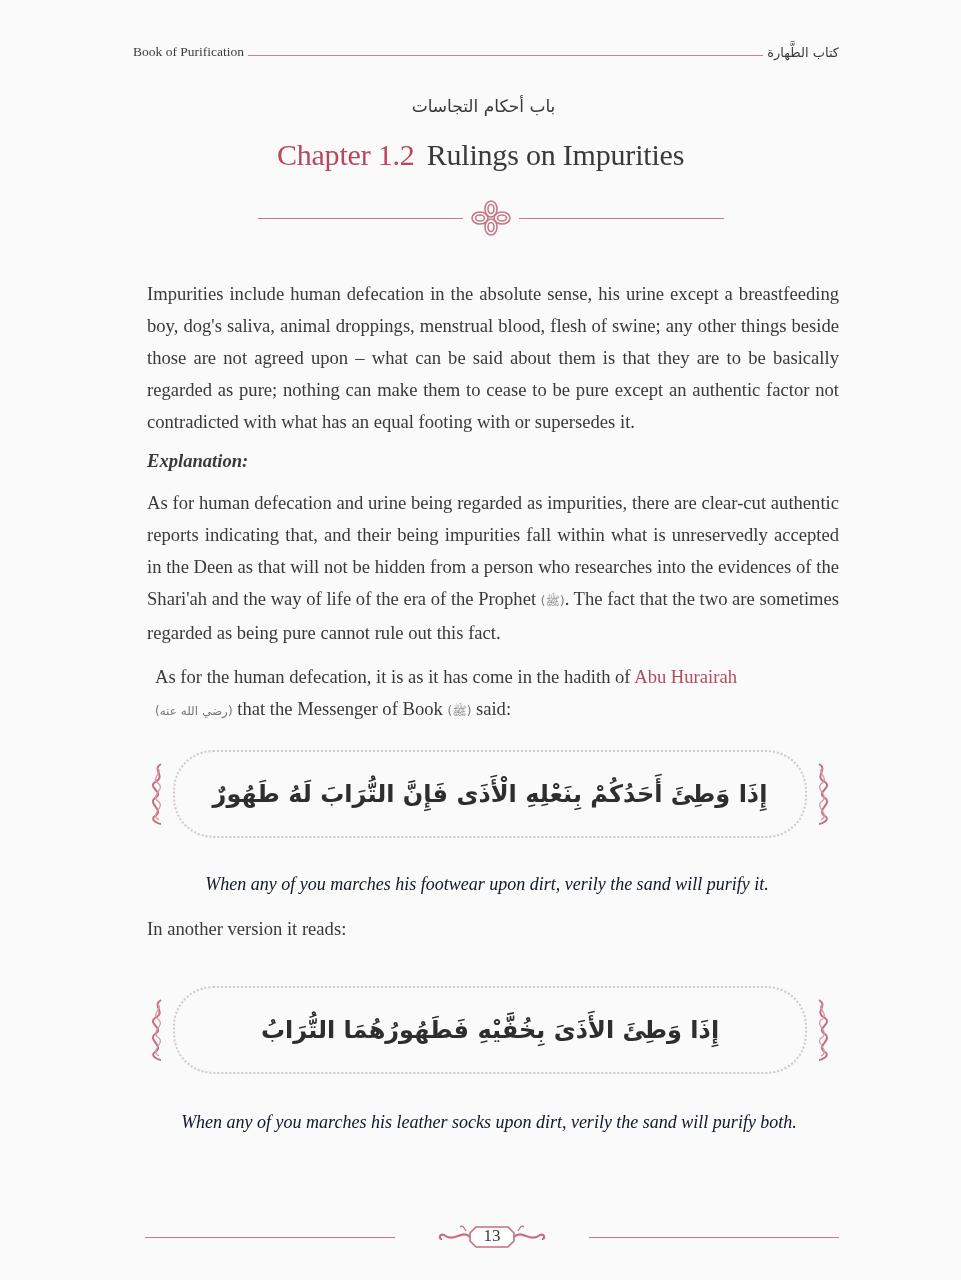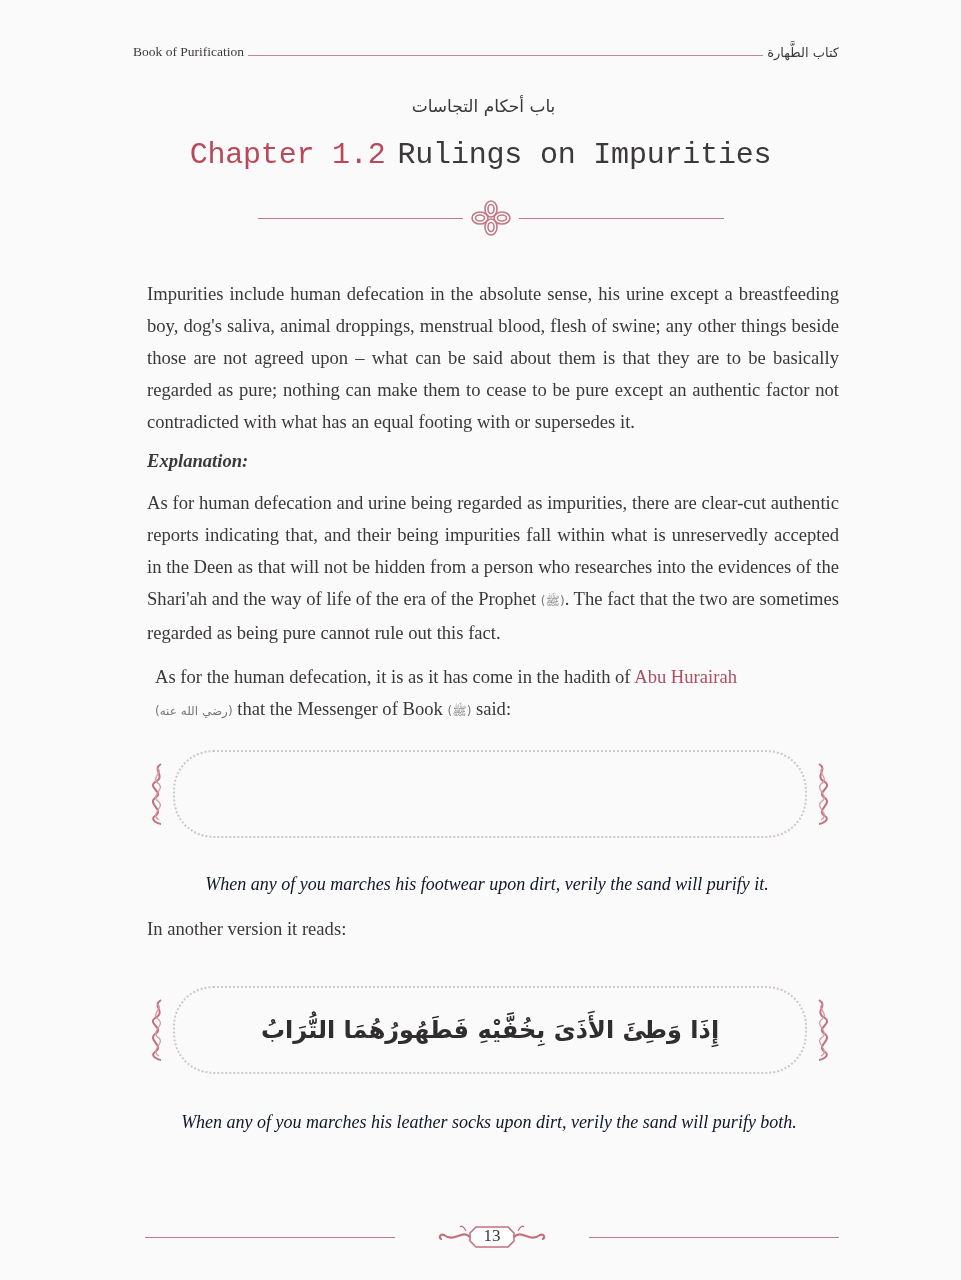--- a/index.html
+++ b/index.html
@@ -21,21 +21,21 @@
     .run-head .rh-rule { flex: 1; height: 1px; background: #c9868f; margin: 6px 4px 0 4px; }
     .run-head .rh-ar { white-space: nowrap; direction: rtl; font-family: "DejaVu Sans", sans-serif; font-size: 13px; }
 
     
     .ch-ar {
       position: absolute; left: 0; right: 0; top: 96px; text-align: center;
       direction: rtl; font-family: "DejaVu Sans", sans-serif; font-size: 17px; color: #3a3838; padding-left: 6px;
     }
     .ch-title {
       position: absolute; left: 0; right: 0; top: 138px; text-align: center;
-      font-family: Liberation Mono, monospace; font-size: 30px; letter-spacing: -0.2px; white-space: nowrap;
+      font-family: Liberation Serif, serif; font-size: 30px; letter-spacing: -0.2px; white-space: nowrap;
     }
     .ch-title .ch-num { color: #b8485a; margin-right: 12px; }
     .ch-title .ch-name { color: #3b3939; }
 
     .divider {
       position: absolute; left: 258px; top: 198px; width: 466px; height: 40px;
       display: flex; align-items: center;
     }
     .divider .line { flex: 1; height: 1px; background: #c27a86; }
     .divider .orn { width: 56px; height: 40px; }
@@ -136,20 +136,21 @@
   <p class="body-text p2" style="margin:0"><span>As for human defecation and urine being regarded as impurities, there are clear-cut authentic reports indicating that, and their being impurities fall within what is unreservedly accepted in the Deen as that will not be hidden from a person who researches into the evidences of the Shari'ah and the way of life of the era of the Prophet </span><span class="honor">(ﷺ)</span><span>. The fact that the two are sometimes regarded as being pure cannot rule out this fact.</span></p>
 
   <p class="body-text p3" style="margin:8px"><span>As for the human defecation, it is as it has come in the hadith of </span><span class="name-link">Abu Hurairah</span><br><span class="honor">(رضي الله عنه)</span><span> that the Messenger of Book </span><span class="honor">(ﷺ)</span><span> said:</span></p>
 
   <div class="hadith h1">
     <svg class="flourish left" viewBox="0 0 22 64">
       <path d="M14 2 C4 8, 20 14, 8 20 C0 26, 18 30, 8 36 C0 42, 18 48, 8 54 C2 58, 12 62, 14 62" fill="none" stroke="#c4707f" stroke-width="2"></path>
       <path d="M10 6 C18 10, 2 16, 12 22 C18 28, 2 34, 12 40 C18 46, 2 52, 12 58" fill="none" stroke="#d89aa4" stroke-width="1.3"></path>
     </svg>
     <div class="frame"></div>
+    <div class="ar-text">إِذَا وَطِئَ أَحَدُكُمْ بِنَعْلِهِ الْأَذَى فَإِنَّ التُّرَابَ لَهُ طَهُورٌ</div>
     <svg class="flourish right" viewBox="0 0 22 64">
       <path d="M8 2 C18 8, 2 14, 14 20 C22 26, 4 30, 14 36 C22 42, 4 48, 14 54 C20 58, 10 62, 8 62" fill="none" stroke="#c4707f" stroke-width="2"></path>
       <path d="M12 6 C4 10, 20 16, 10 22 C4 28, 20 34, 10 40 C4 46, 20 52, 10 58" fill="none" stroke="#d89aa4" stroke-width="1.3"></path>
     </svg>
   </div>
 
   <p class="translation t1" style="margin:0">When any of you marches his footwear upon dirt, verily the sand will purify it.</p>
 
   <p class="body-text p4" style="margin:0">In another version it reads:</p>
 

